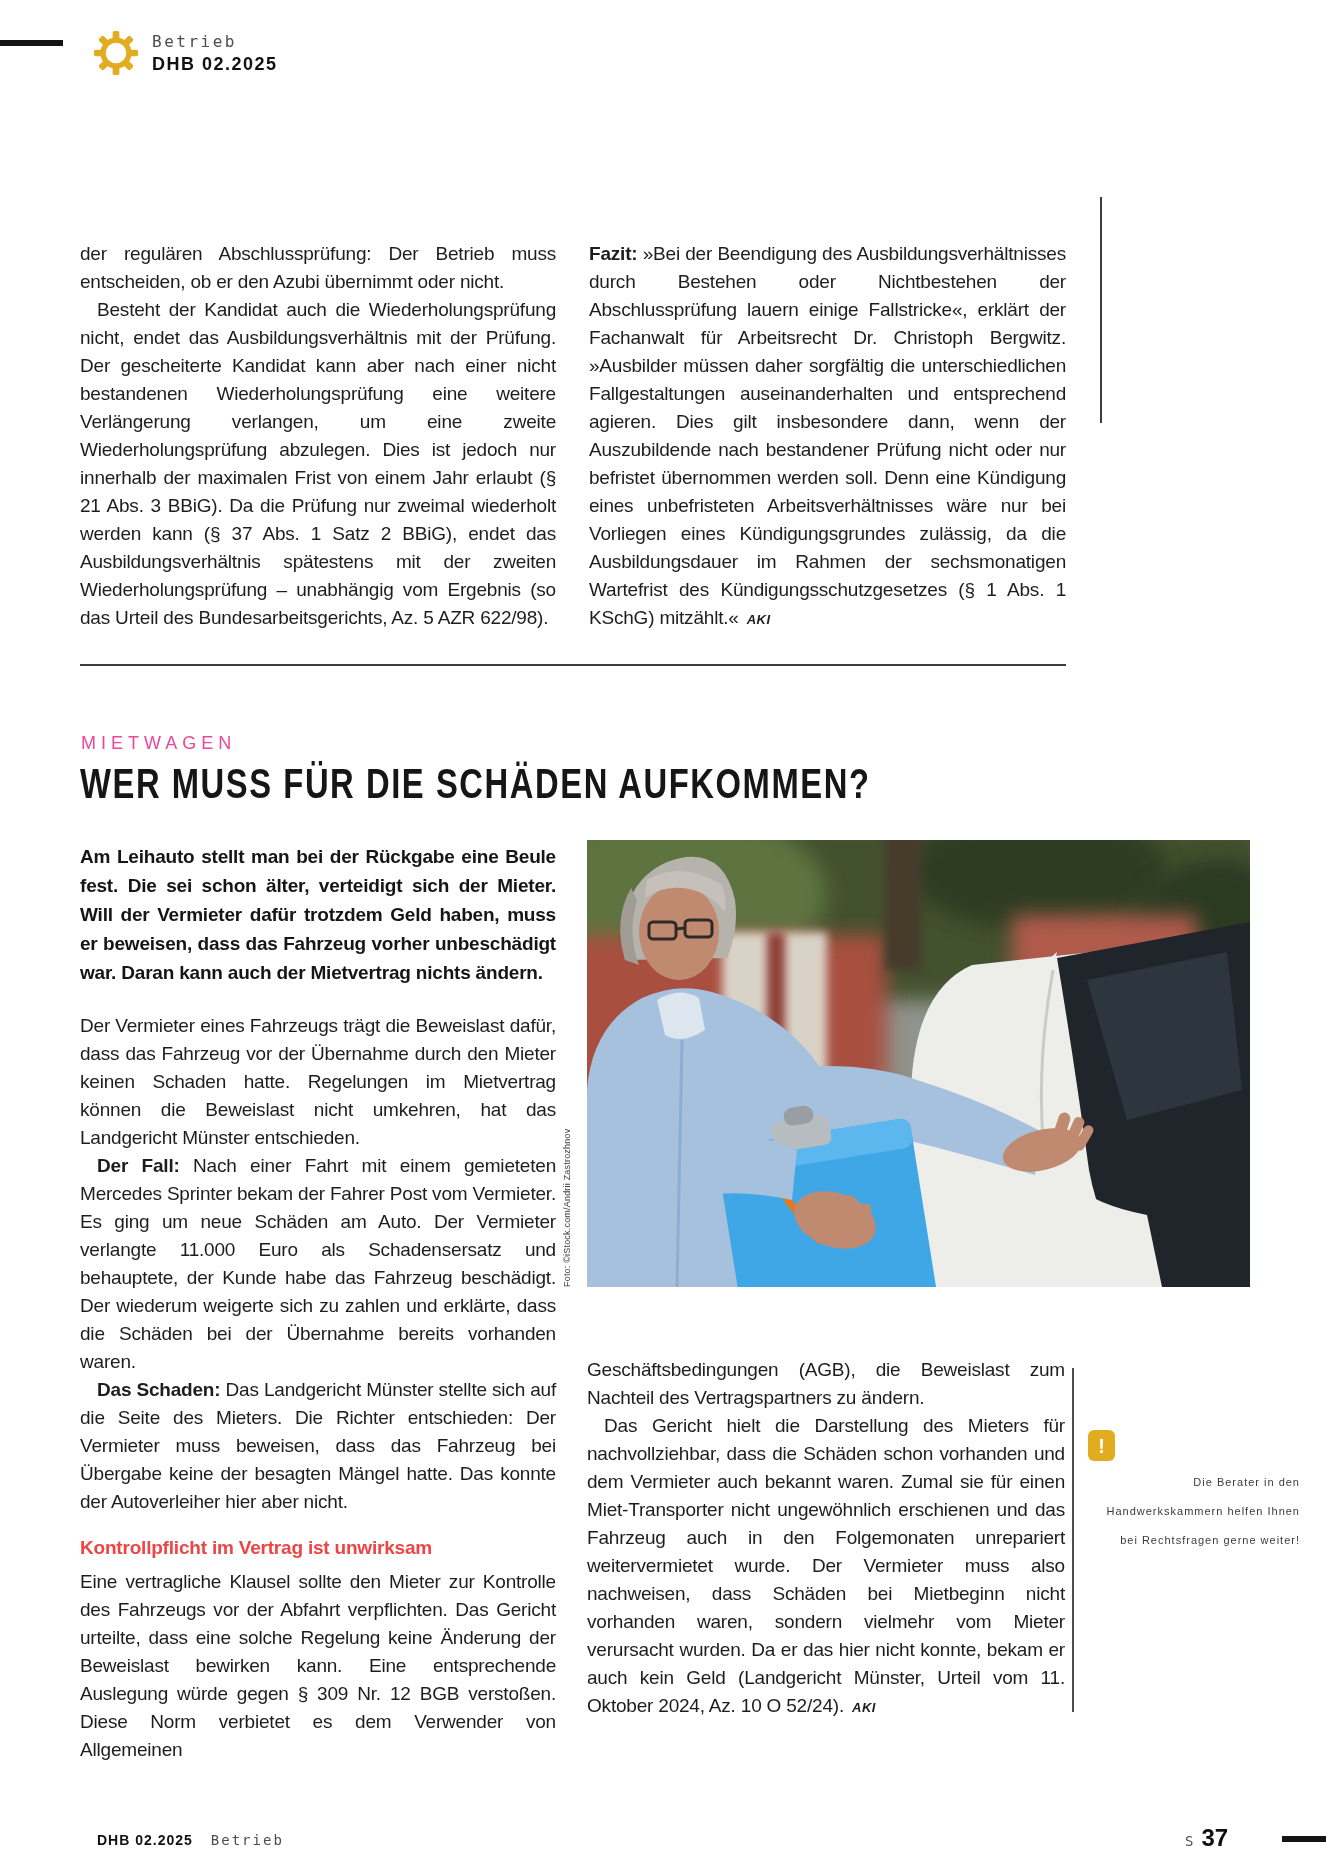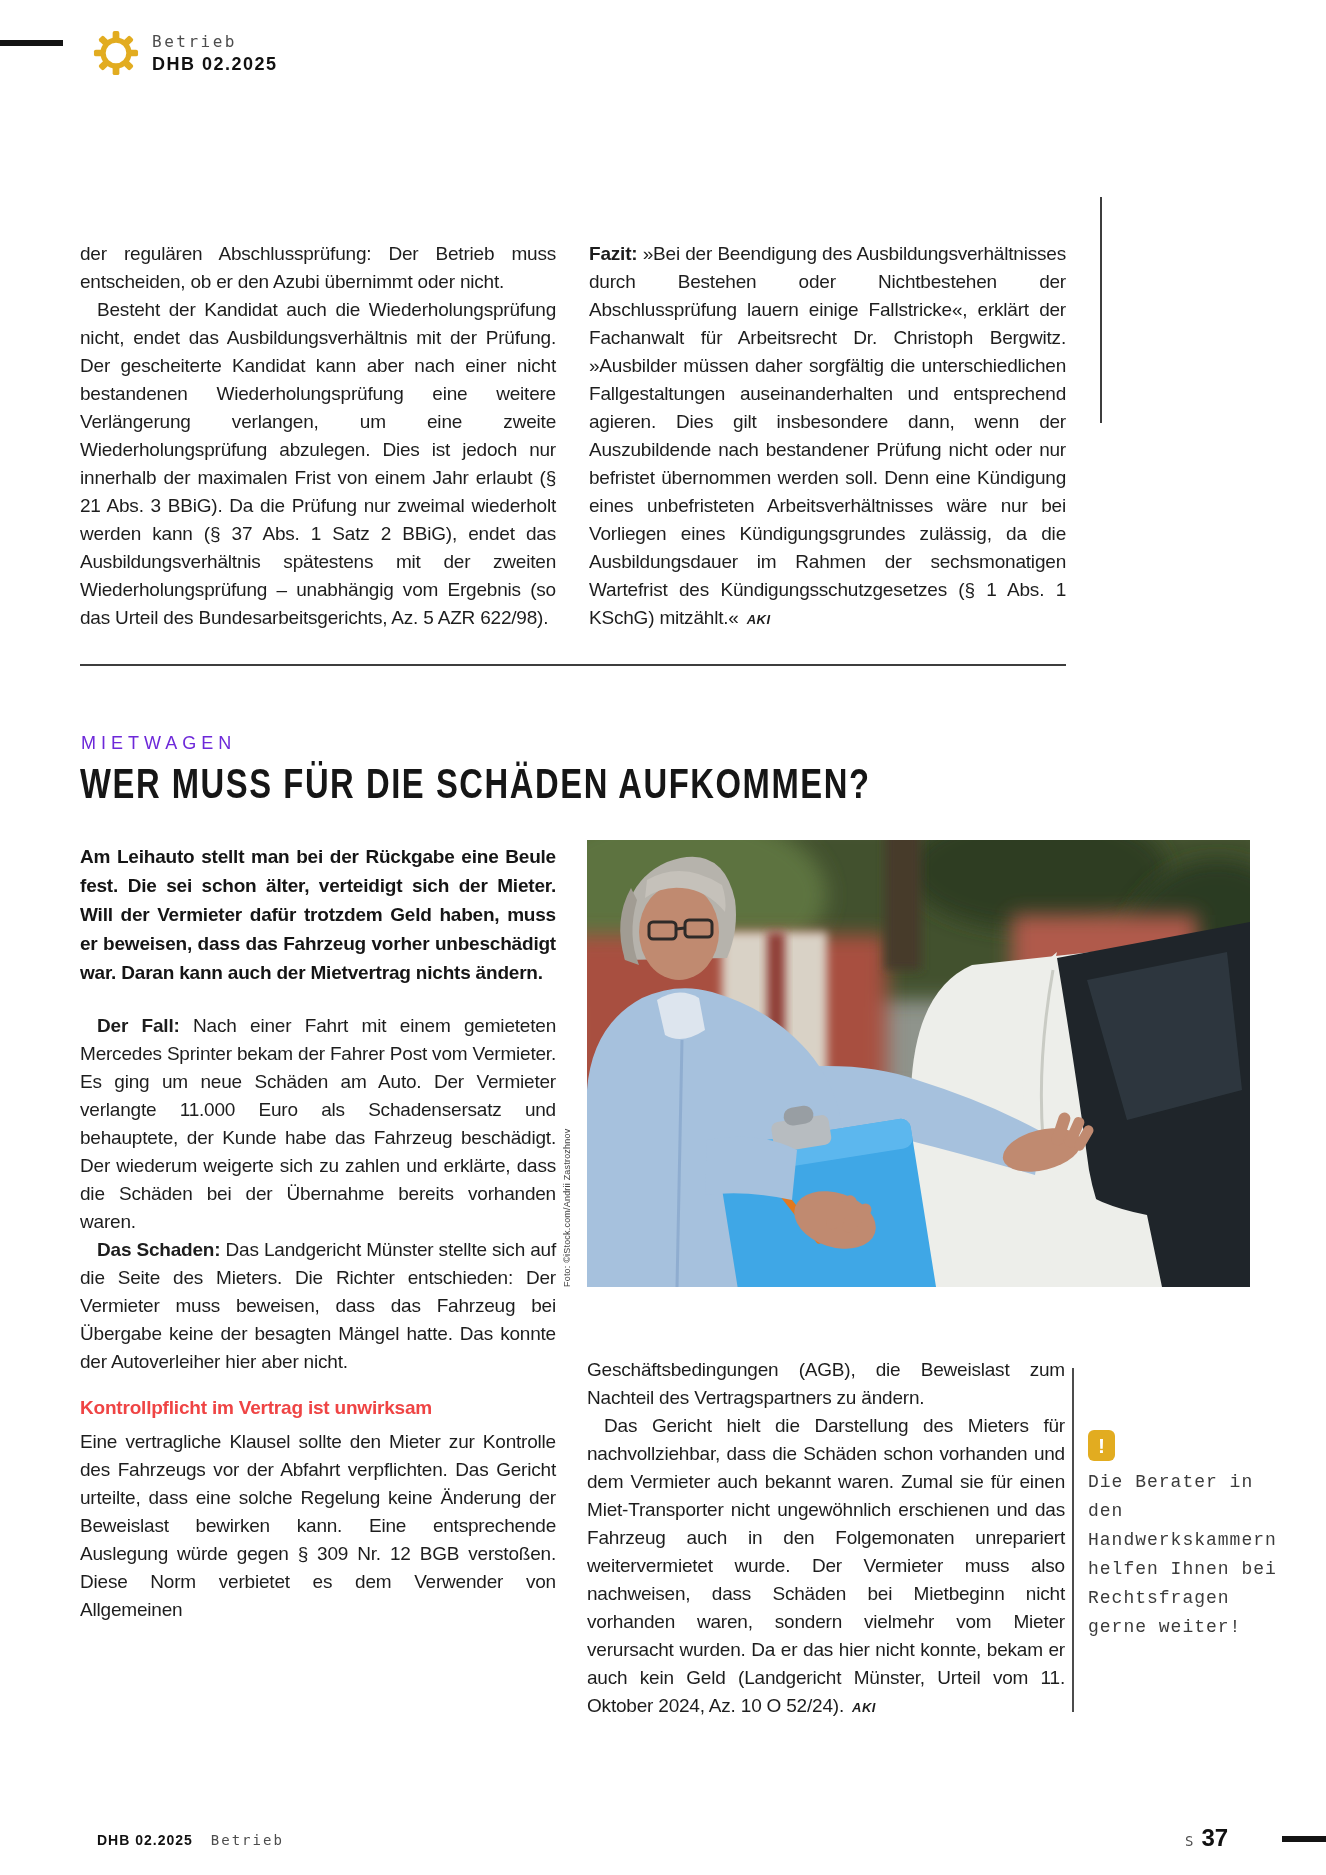--- a/index.html
+++ b/index.html
@@ -21,37 +21,37 @@
   .hdr-issue{font-size:18px;font-weight:bold;letter-spacing:1.5px;color:#111;margin-top:3px;}
   
   .col{text-align:justify;font-size:19px;line-height:28px;letter-spacing:-0.2px;color:#1d1d1d;hyphens:auto;-webkit-hyphens:auto;}
   .col p{margin:0;}
   .indent{text-indent:17px;}
   .lead{font-weight:bold;margin-top:32px;}
   .author{font-weight:bold;font-style:italic;font-size:13px;letter-spacing:0.5px;margin-left:8px;white-space:nowrap;}
   .a1col1{left:80px;top:240px;width:476px;}
   .a1col2{left:589px;top:240px;width:477px;}
   
-  .kicker{left:81px;top:733px;font-size:18px;letter-spacing:5px;color:#6d28d9;font-weight:500;}
+  .kicker{left:81px;top:733px;font-size:18px;letter-spacing:5px;color:#ec4899;font-weight:500;}
   .headline{left:80px;top:760px;font-size:42px;font-weight:bold;letter-spacing:2px;color:#161616;
             white-space:nowrap;transform:scaleX(0.78);transform-origin:left top;}
   .lede{left:80px;top:842px;width:476px;font-size:19px;line-height:29px;font-weight:bold;
         text-align:justify;letter-spacing:-0.2px;color:#151515;hyphens:auto;}
   .a2col1{left:80px;top:1012px;width:476px;}
   .a2col2{left:587px;top:1356px;width:478px;}
   .subhead{font-size:19px;font-weight:bold;color:#ef4444;margin:18px 0 6px 0 !important;text-align:left;}
   
   .photo{left:587px;top:840px;width:663px;height:447px;overflow:hidden;background:#8f948c;}
   .credit{left:562px;top:1287px;transform:rotate(-90deg);transform-origin:0 0;
           font-size:9px;color:#3e3e3e;white-space:nowrap;letter-spacing:0.2px;}
   
   .alert-icon{left:1088px;top:1430px;width:27px;height:31px;border-radius:6px;background:#E2AC20;
               color:#ffffff;font-weight:bold;font-size:21px;display:flex;align-items:center;justify-content:center;}
-  .sidebar-text{left:1088px;top:1468px;width:212px;font-family:Liberation Mono, monospace;
-                font-size:18px;line-height:29px;letter-spacing:1px;color:#3b3b3b;}
+  .sidebar-text{left:1088px;top:1468px;width:212px;font-family:Liberation Sans, sans-serif;
+                font-size:11px;line-height:29px;letter-spacing:1px;color:#3b3b3b;text-align:right;}
   
   .footer-left{left:97px;top:1832px;display:flex;align-items:baseline;gap:18px;}
   .ftr-issue{font-size:14px;font-weight:bold;letter-spacing:1px;color:#111;}
   .ftr-section{font-family:"DejaVu Sans Mono",monospace;font-size:14px;letter-spacing:2px;color:#4d4d4d;}
   .footer-right{left:1185px;top:1824px;display:flex;align-items:baseline;gap:8px;}
   .ftr-s{font-family:"DejaVu Sans Mono",monospace;font-size:14px;color:#4d4d4d;}
   .ftr-page{font-size:24px;font-weight:bold;color:#111;}
 </style>
 </head>
 <body>
@@ -89,20 +89,21 @@
 </div>
 
 <div class="abs divider"></div>
 <div class="abs rule-topright"></div>
 
 <div class="abs kicker">MIETWAGEN</div>
 <div class="abs headline">WER MUSS FÜR DIE SCHÄDEN AUFKOMMEN?</div>
 <div class="abs lede">Am Leihauto stellt man bei der Rückgabe eine Beule fest. Die sei schon älter, verteidigt sich der Mieter. Will der Vermieter dafür trotzdem Geld haben, muss er beweisen, dass das Fahrzeug vorher unbeschädigt war. Daran kann auch der Mietvertrag nichts ändern.</div>
 
 <div class="abs col a2col1">
+  <p>Der Vermieter eines Fahrzeugs trägt die Beweislast dafür, dass das Fahrzeug vor der Übernahme durch den Mieter keinen Schaden hatte. Regelungen im Mietvertrag können die Beweislast nicht umkehren, hat das Landgericht Münster entschieden.</p>
   <p class="indent"><span class="lead">Der Fall:</span> <span>Nach einer Fahrt mit einem gemieteten Mercedes Sprinter bekam der Fahrer Post vom Vermieter. Es ging um neue Schäden am Auto. Der Vermieter verlangte 11.000 Euro als Schadensersatz und behauptete, der Kunde habe das Fahrzeug beschädigt. Der wiederum weigerte sich zu zahlen und erklärte, dass die Schäden bei der Übernahme bereits vorhanden waren.</span></p>
   <p class="indent"><span class="lead">Das Schaden:</span> <span>Das Landgericht Münster stellte sich auf die Seite des Mieters. Die Richter entschieden: Der Vermieter muss beweisen, dass das Fahrzeug bei Übergabe keine der besagten Mängel hatte. Das konnte der Autoverleiher hier aber nicht.</span></p>
   <p class="subhead">Kontrollpflicht im Vertrag ist unwirksam</p>
   <p>Eine vertragliche Klausel sollte den Mieter zur Kontrolle des Fahrzeugs vor der Abfahrt verpflichten. Das Gericht urteilte, dass eine solche Regelung keine Änderung der Beweislast bewirken kann. Eine entsprechende Auslegung würde gegen § 309 Nr. 12 BGB verstoßen. Diese Norm verbietet es dem Verwender von Allgemeinen</p>
 </div>
 
 <div class="abs photo">
   <svg width="663" height="447" viewBox="0 0 663 447">
     <defs>
       <filter id="b10" x="-40%" y="-40%" width="180%" height="180%">

